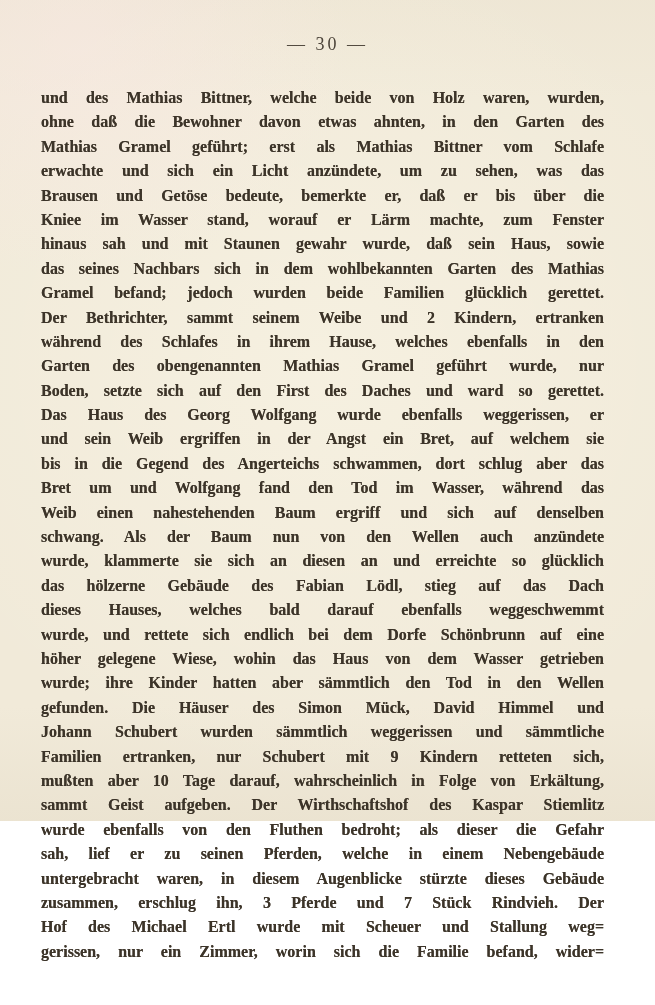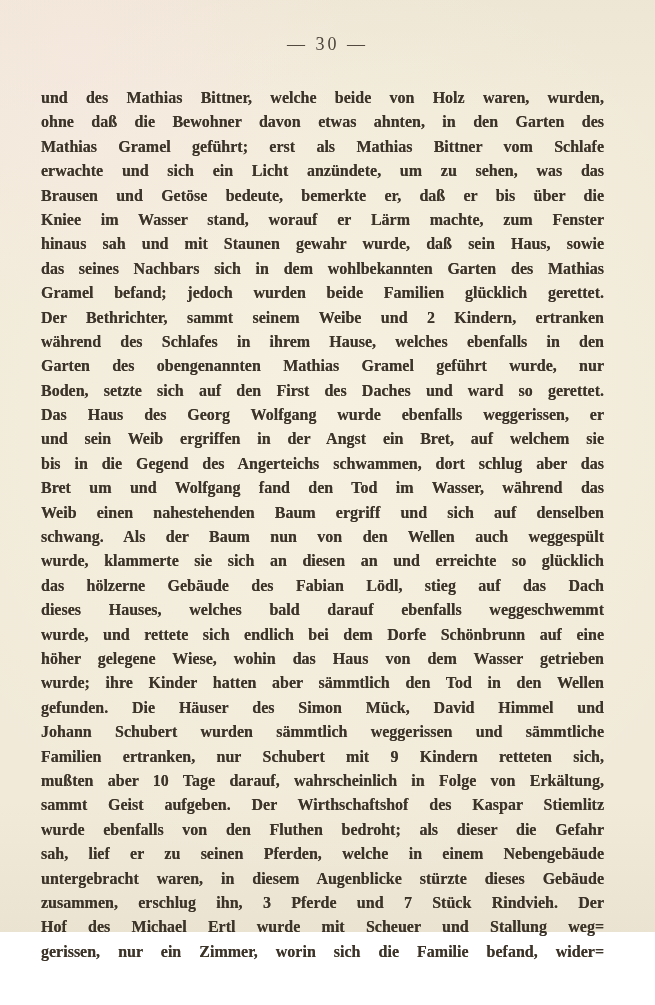--- a/index.html
+++ b/index.html
@@ -8,21 +8,21 @@
   }
   body {
     width: 655px;
     height: 1005px;
     overflow: hidden;
     font-family: "Liberation Serif", serif;
   }
   .page {
     position: relative;
     width: 655px;
-    height: 932px;
+    height: 821px;
     background:
       radial-gradient(ellipse 60% 40% at 12% 6%, rgba(249, 232, 228, 0.55), rgba(249,232,228,0) 70%),
       radial-gradient(ellipse 80% 60% at 50% 45%, rgba(255, 252, 238, 0.35), rgba(255,252,238,0) 85%),
       linear-gradient(to bottom, rgba(214,200,176,0.10), rgba(214,200,176,0) 12%, rgba(214,200,176,0) 86%, rgba(200,186,160,0.14)),
       var(--paper, #f1ead9);
   }
   .page-number {
     position: absolute;
     top: 34px;
     left: 0;
@@ -68,21 +68,21 @@
       <div class="line">Gramel befand; jedoch wurden beide Familien glücklich gerettet.</div>
       <div class="line">Der Bethrichter, sammt seinem Weibe und 2 Kindern, ertranken</div>
       <div class="line">während des Schlafes in ihrem Hause, welches ebenfalls in den</div>
       <div class="line">Garten des obengenannten Mathias Gramel geführt wurde, nur</div>
       <div class="line">Boden, setzte sich auf den First des Daches und ward so gerettet.</div>
       <div class="line">Das Haus des Georg Wolfgang wurde ebenfalls weggerissen, er</div>
       <div class="line">und sein Weib ergriffen in der Angst ein Bret, auf welchem sie</div>
       <div class="line">bis in die Gegend des Angerteichs schwammen, dort schlug aber das</div>
       <div class="line">Bret um und Wolfgang fand den Tod im Wasser, während das</div>
       <div class="line">Weib einen nahestehenden Baum ergriff und sich auf denselben</div>
-      <div class="line">schwang. Als der Baum nun von den Wellen auch weggespült</div>
+      <div class="line">schwang. Als der Baum nun von den Wellen auch anzündete</div>
       <div class="line">wurde, klammerte sie sich an diesen an und erreichte so glücklich</div>
       <div class="line">das hölzerne Gebäude des Fabian Lödl, stieg auf das Dach</div>
       <div class="line">dieses Hauses, welches bald darauf ebenfalls weggeschwemmt</div>
       <div class="line">wurde, und rettete sich endlich bei dem Dorfe Schönbrunn auf eine</div>
       <div class="line">höher gelegene Wiese, wohin das Haus von dem Wasser getrieben</div>
       <div class="line">wurde; ihre Kinder hatten aber sämmtlich den Tod in den Wellen</div>
       <div class="line">gefunden. Die Häuser des Simon Mück, David Himmel und</div>
       <div class="line">Johann Schubert wurden sämmtlich weggerissen und sämmtliche</div>
       <div class="line">Familien ertranken, nur Schubert mit 9 Kindern retteten sich,</div>
       <div class="line">mußten aber 10 Tage darauf, wahrscheinlich in Folge von Erkältung,</div>

